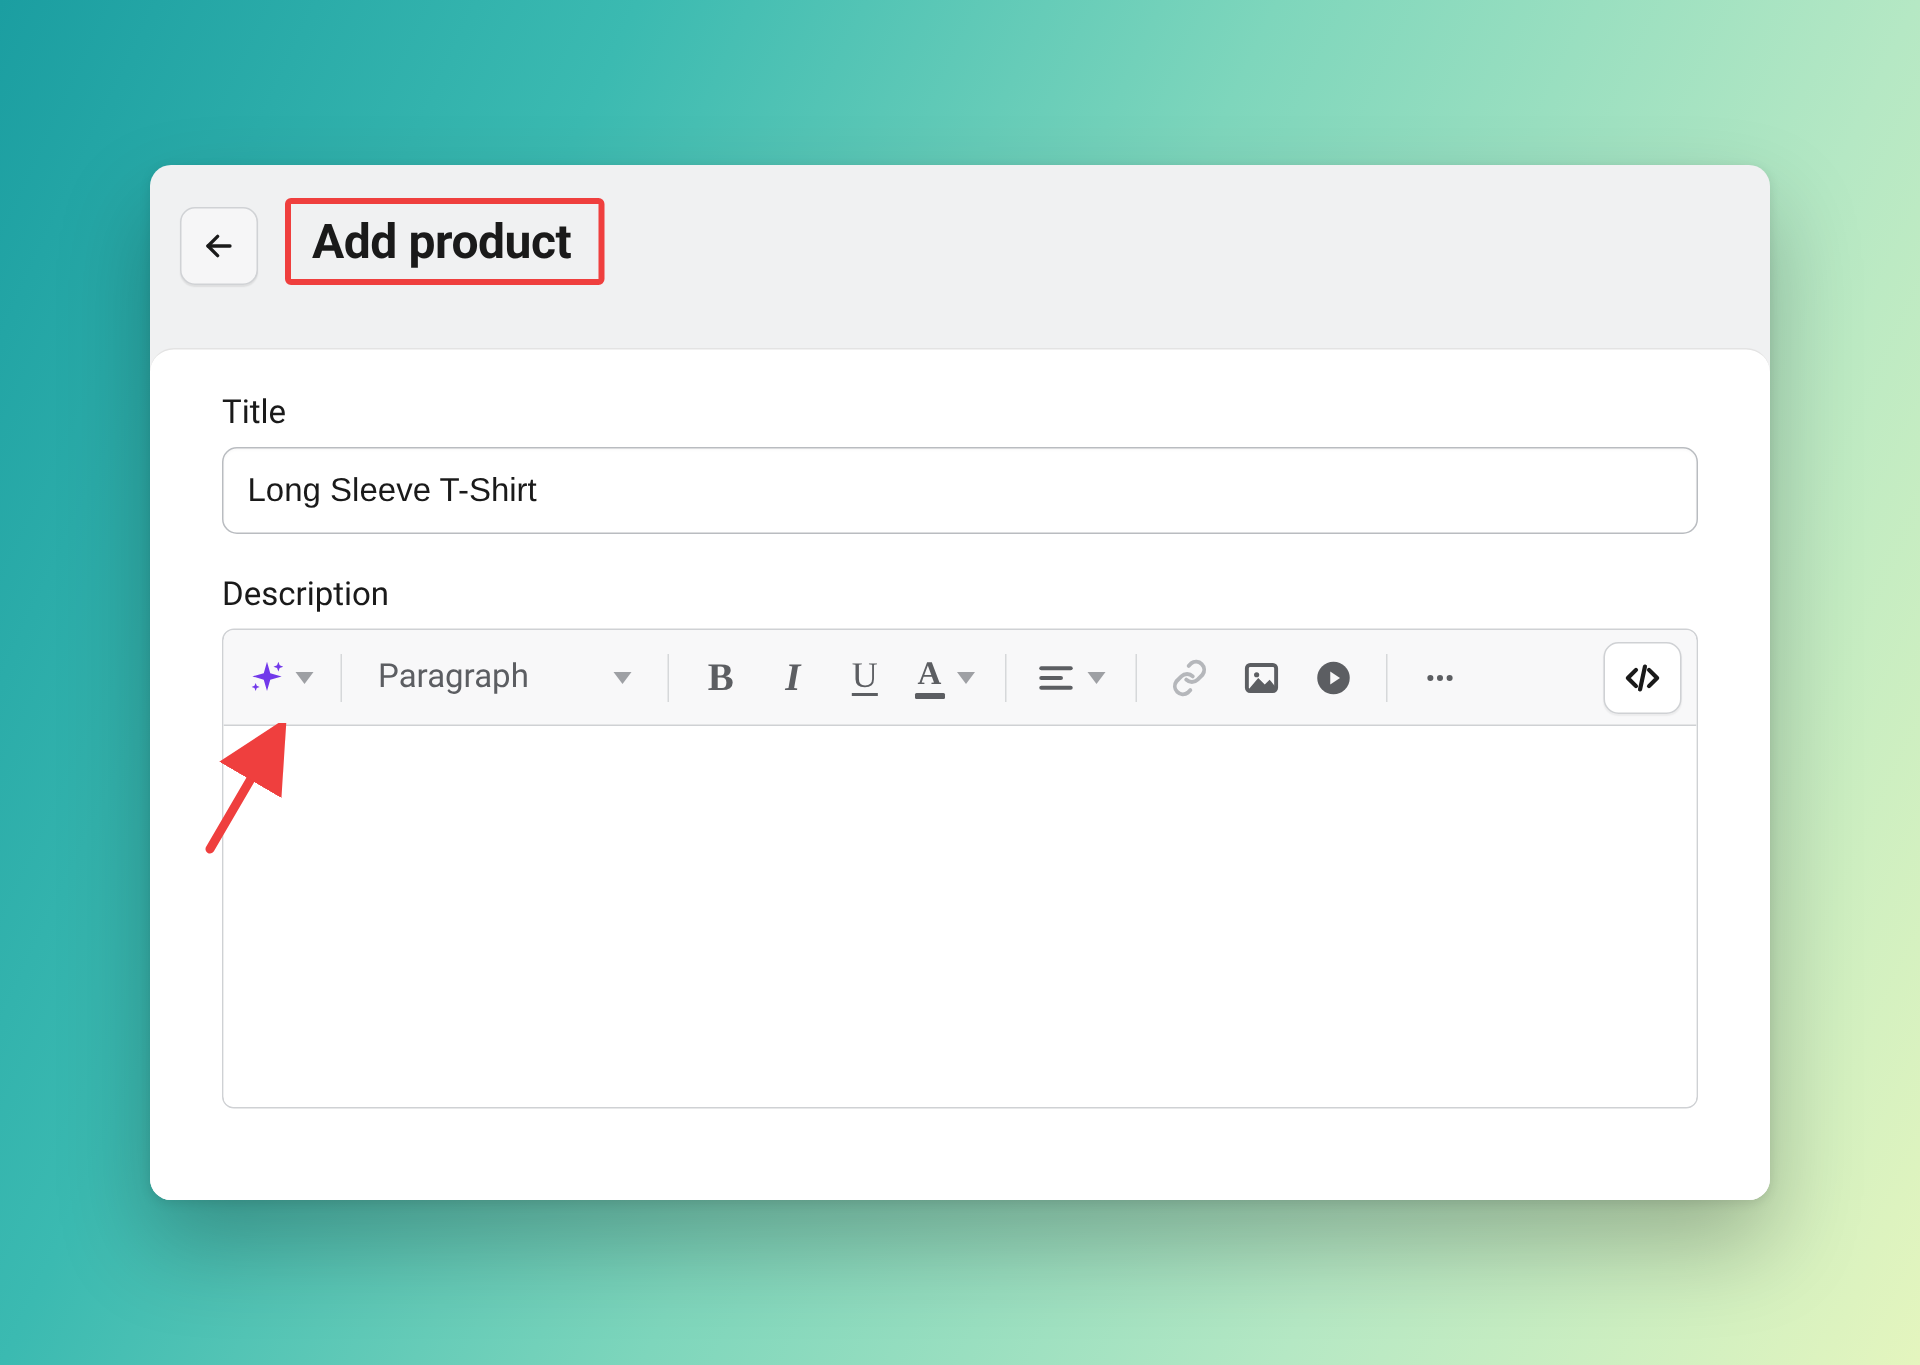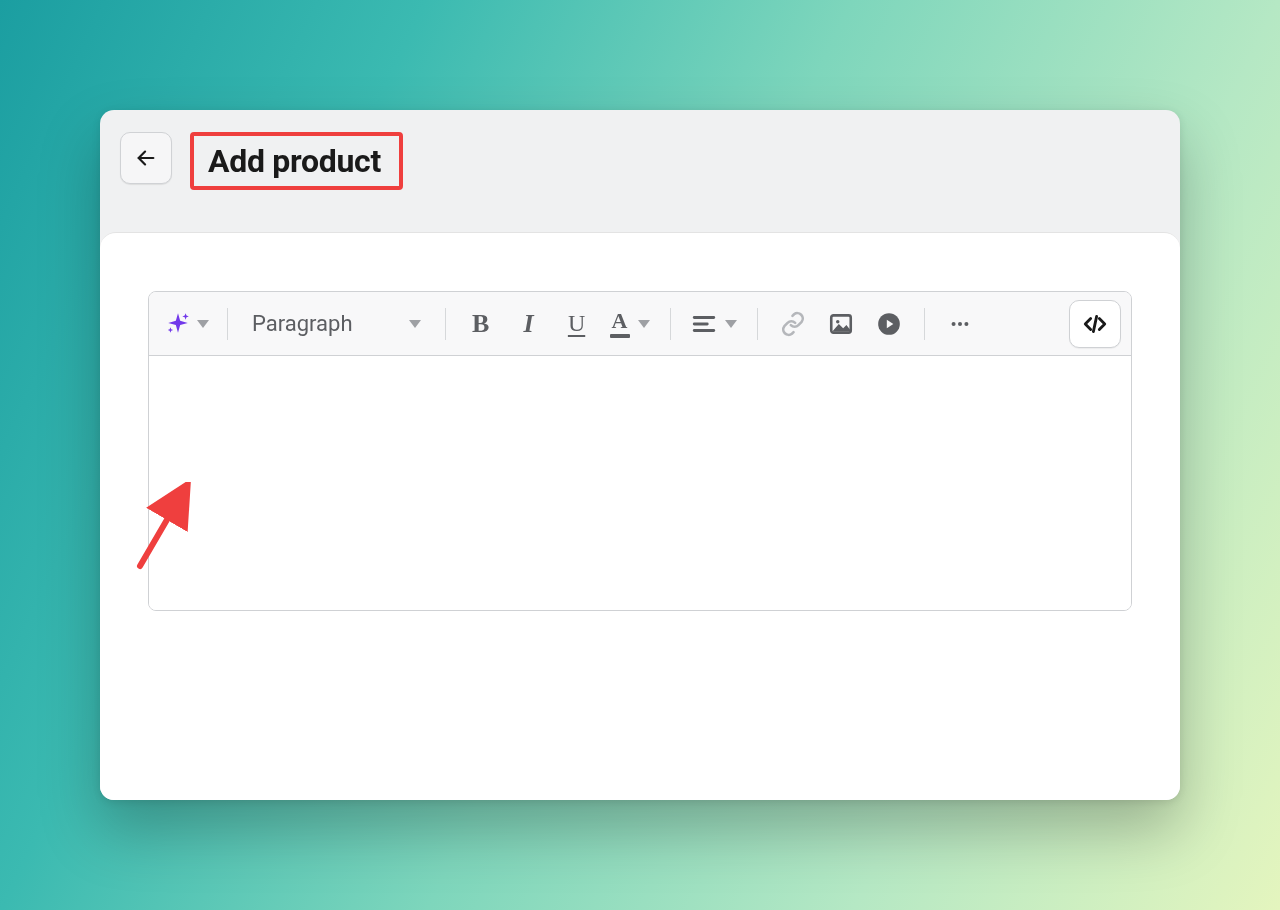--- a/index.html
+++ b/index.html
@@ -20,21 +20,21 @@
     width: 1080px;
     height: 690px;
     background: #f0f1f2;
     border-radius: 14px;
     box-shadow: 0 30px 60px rgba(0,0,0,0.25), 0 2px 8px rgba(0,0,0,0.10);
     overflow: hidden;
   }
 
   .header {
     display: flex;
-    align-items: flex-start;
+    align-items: flex-end;
     padding: 22px 20px 32px 20px;
     gap: 18px;
   }
 
   .back-btn {
     width: 52px;
     height: 52px;
     background: #f6f6f7;
     border: 1px solid #d0d2d5;
     border-radius: 10px;
@@ -197,22 +197,27 @@
         <polyline points="11 5 4 12 11 19"></polyline>
       </svg>
     </div>
     <div class="page-title-box">
       <div class="page-title">Add product</div>
     </div>
   </div>
 
   <div class="card">
 
+    <div>
+      <div class="field-label">Title</div>
+      <input class="text-input" type="text" value="Long Sleeve T-Shirt" style="">
+    </div>
 
     <div class="desc-block">
+      <div class="field-label">Description</div>
 
       <div class="editor-wrap">
         <div class="toolbar">
 
           <div class="tb-btn ai-btn">
             <svg class="sparkle" viewBox="0 0 24 24" fill="#7239ea">
               <path d="M12 2 L14 9 L21 11 L14 13 L12 20 L10 13 L3 11 L10 9 Z"></path>
               <path d="M19 2 L19.8 4.2 L22 5 L19.8 5.8 L19 8 L18.2 5.8 L16 5 L18.2 4.2 Z"></path>
               <path d="M5 15 L5.7 16.8 L7.5 17.5 L5.7 18.2 L5 20 L4.3 18.2 L2.5 17.5 L4.3 16.8 Z"></path>
             </svg>

